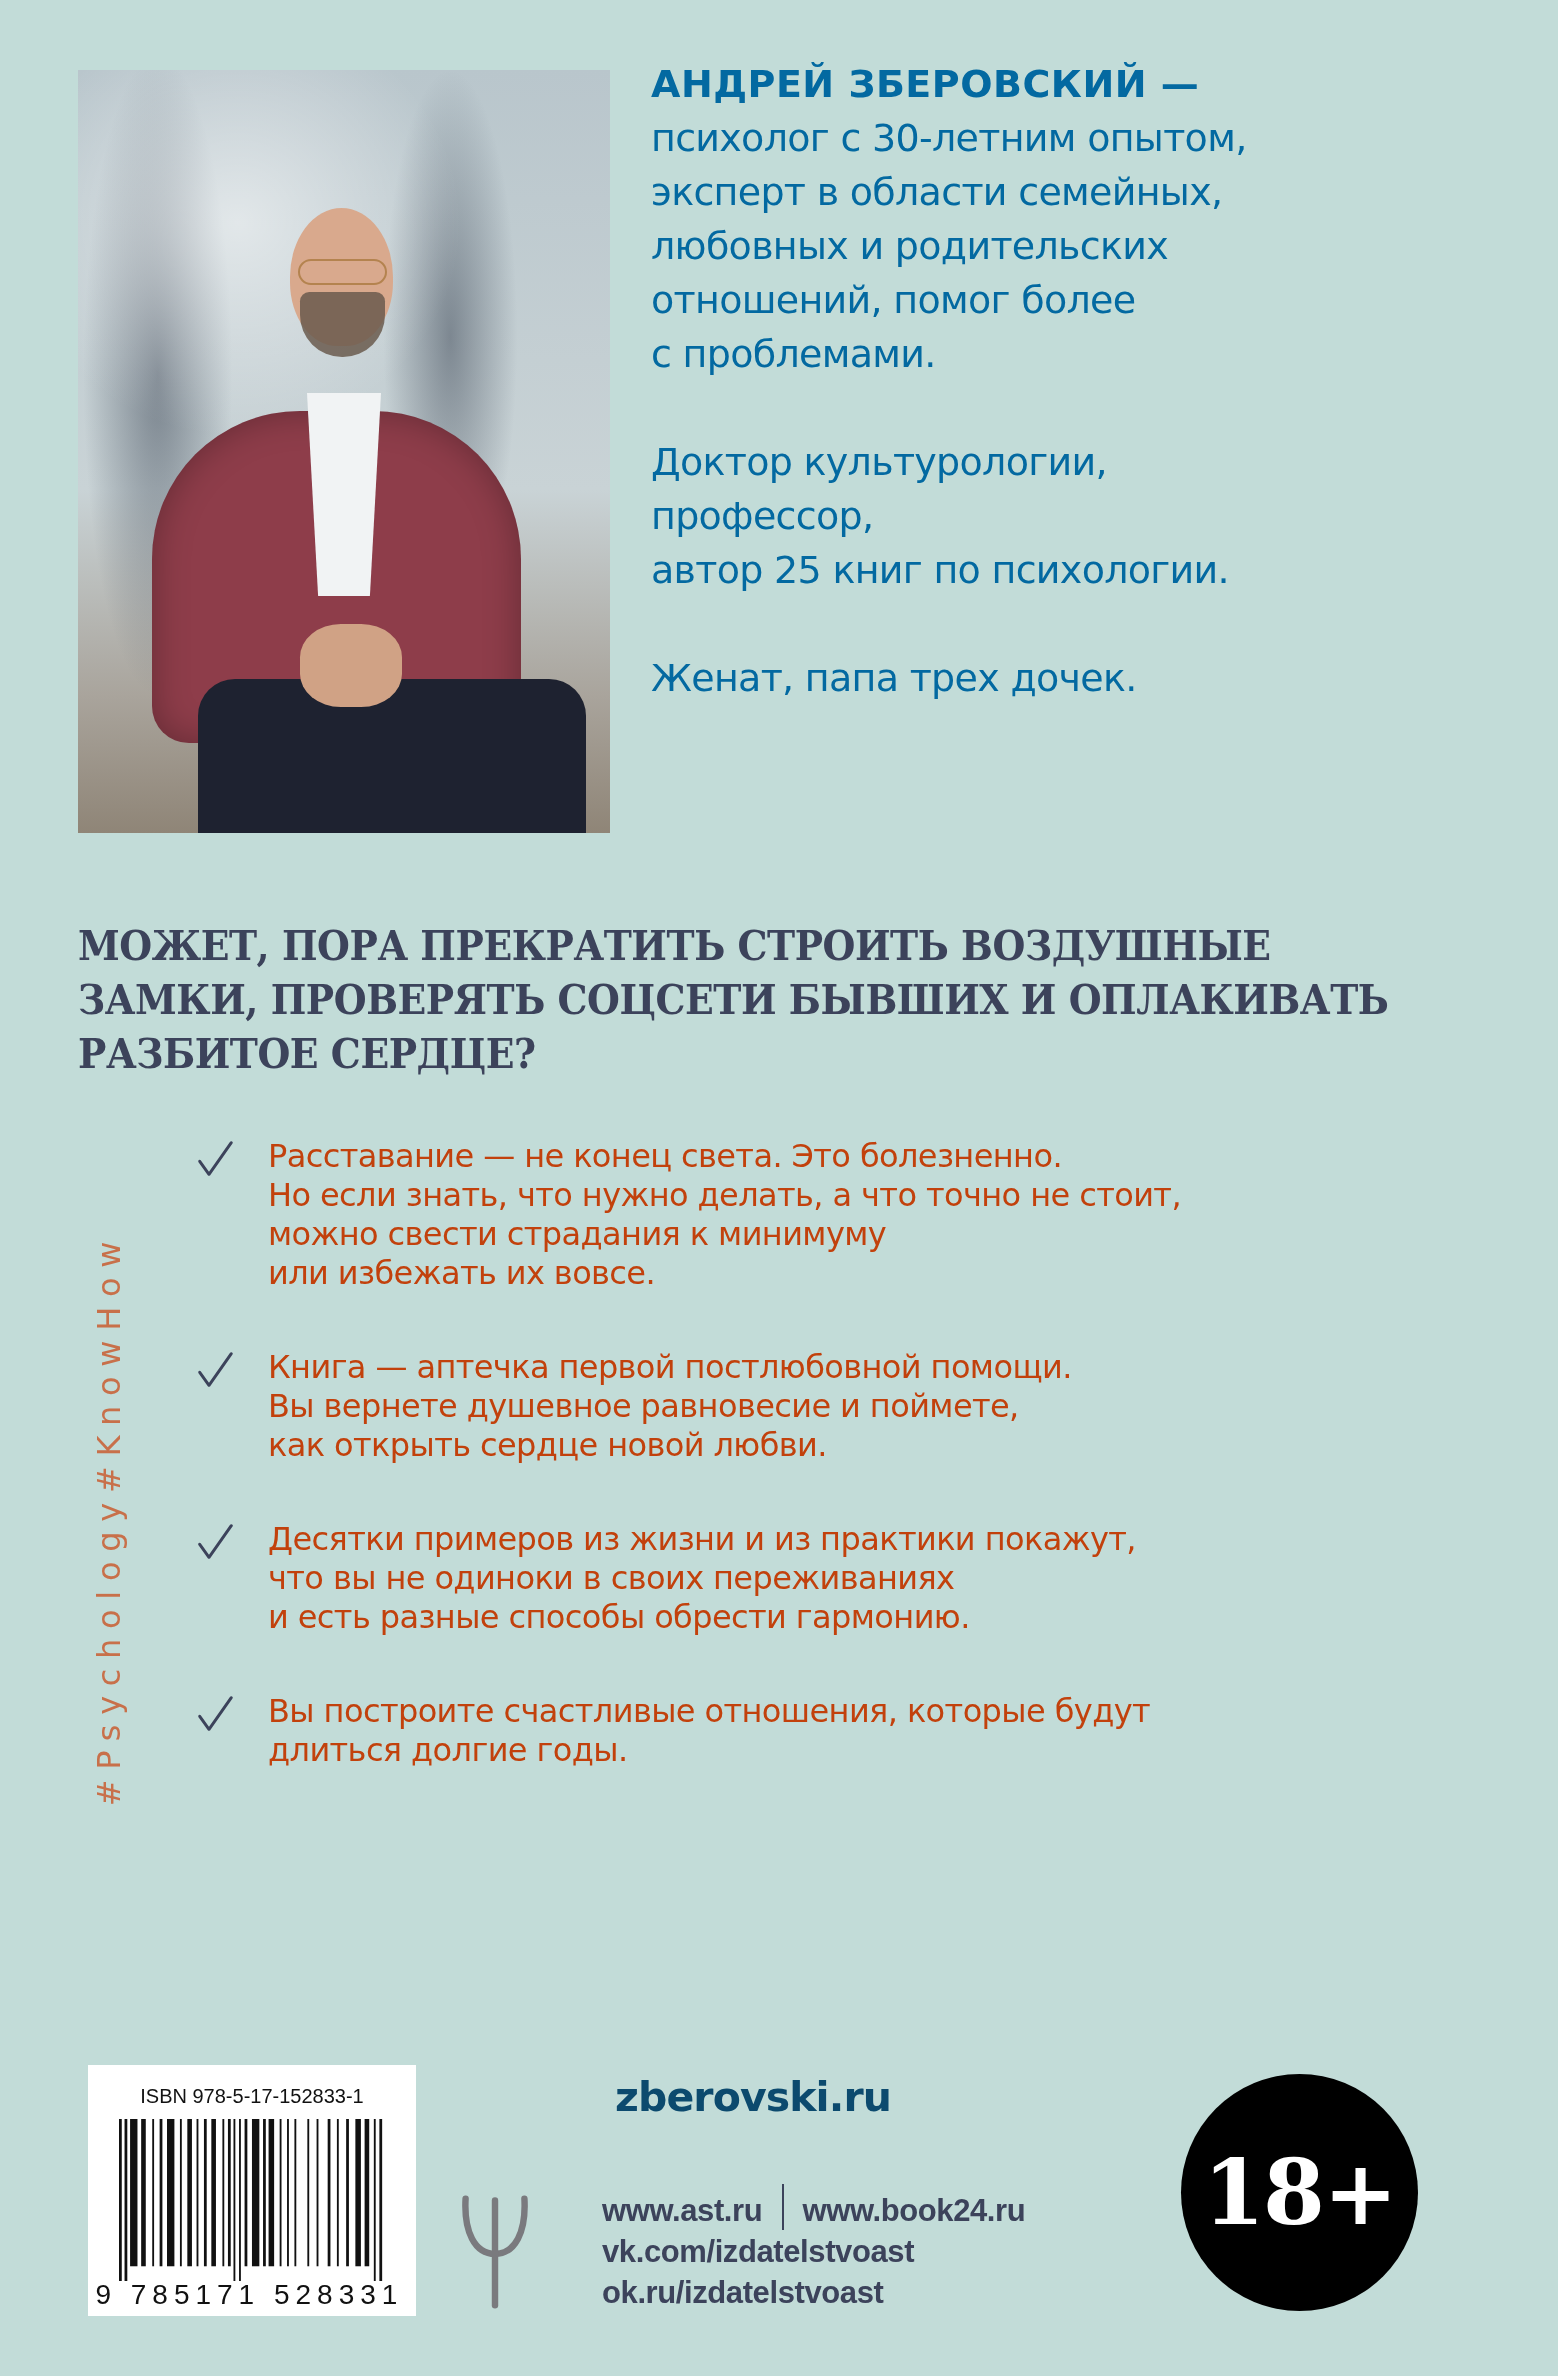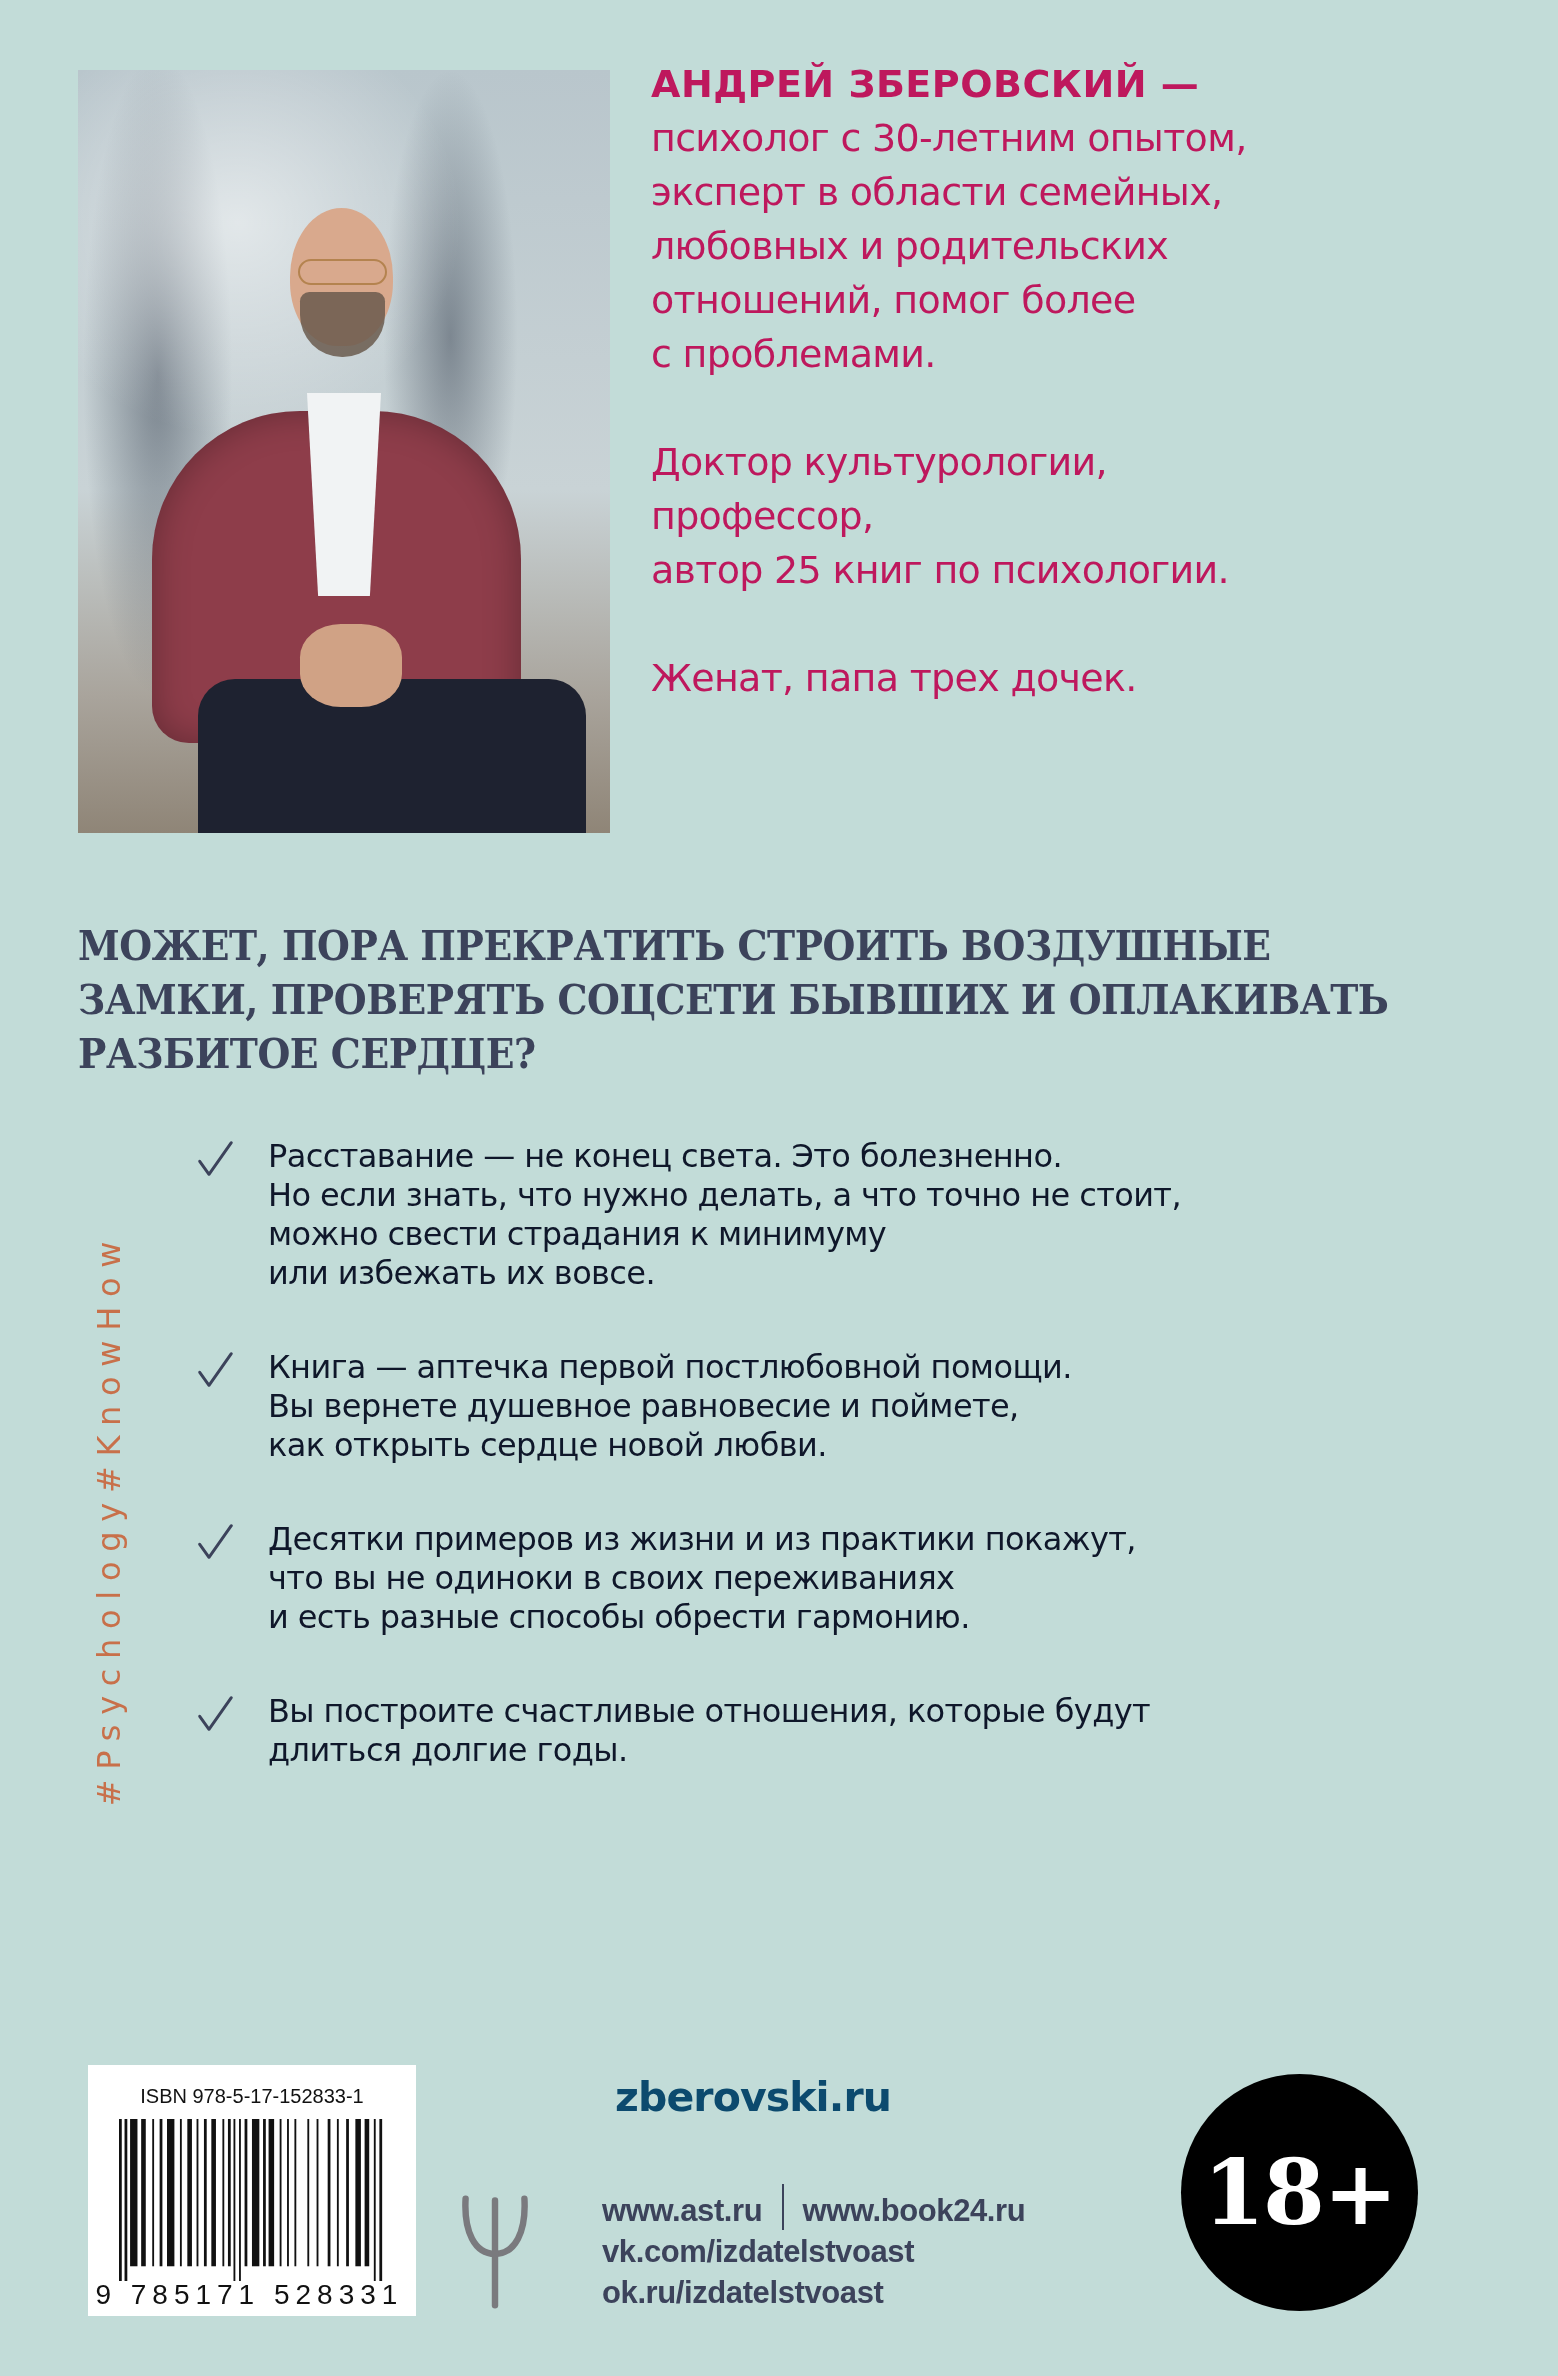--- a/index.html
+++ b/index.html
@@ -54,21 +54,21 @@
     background: repeating-linear-gradient(90deg, #8a5a36 0 16.6px, #6d4428 16.6px 28px);
   }
   .photo .hands {
     position: absolute; left: 222px; top: 554px; width: 102px; height: 83px;
     background: #d0a285; border-radius: 40%;
   }
 
   
   .bio {
     left: 651px; top: 57px; width: 858px;
-    color: #be185d;
+    color: #0369a1;
     font-family: "DejaVu Sans", sans-serif;
     font-size: 38px; line-height: 54px;
     letter-spacing: -0.7px;
   }
   .bio p { margin: 0; }
   .bio .name { font-weight: bold; letter-spacing: 0.5px; }
   .bio .gap { height: 54px; }
 
   
   .headline {
@@ -78,21 +78,21 @@
     font-weight: bold;
     font-size: 41px; line-height: 54px;
     letter-spacing: -0.5px;
     transform: scaleX(0.92); transform-origin: left top;
   }
   .headline div { white-space: nowrap; }
 
   
   .bullets {
     left: 196px; top: 1137px; width: 1108px;
-    color: #0f172a;
+    color: #c2410c;
     font-family: "DejaVu Sans", sans-serif;
     font-size: 32px; line-height: 39px;
     letter-spacing: -0.6px;
   }
   .bullet { position: relative; padding-left: 72px; margin-bottom: 55px; }
   .bullet .check {
     position: absolute; left: 0; top: 1.8px;
     width: 39px; height: 39px;
   }
   .bullet .line { display: block; white-space: nowrap; }

